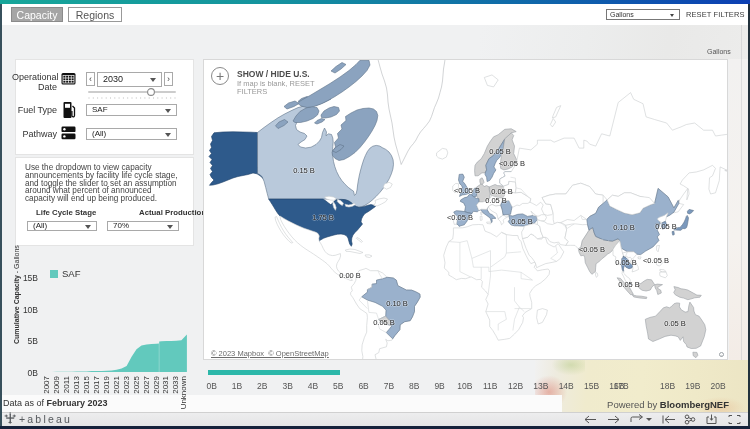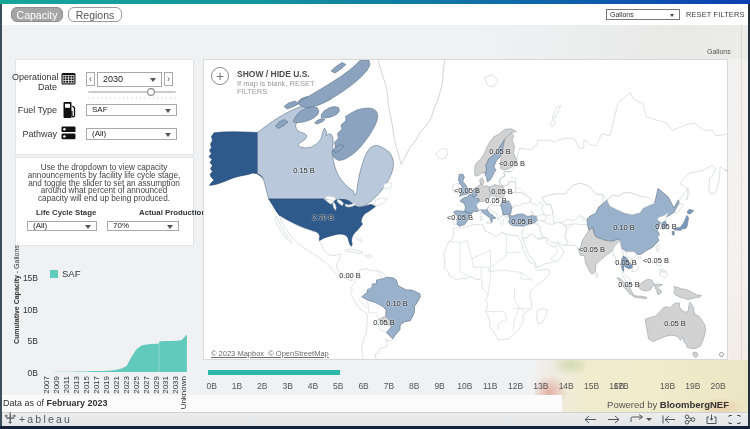--- a/index.html
+++ b/index.html
@@ -3,21 +3,21 @@
 * { margin:0; padding:0; box-sizing:border-box; }
 body { font-family:"Liberation Sans",sans-serif; }
 #page { position:relative; width:750px; height:429px; background:#fff; overflow:hidden; }
 #grad { position:absolute; left:0; top:0; width:750px; height:4px;
   background:linear-gradient(90deg,#17a69a 0%,#14949e 35%,#0f62ab 75%,#0c3fb3 100%); }
 #lborder { position:absolute; left:0; top:4px; width:2px; height:425px; background:#37505c; }
 #rborder { position:absolute; right:0; top:4px; width:2px; height:425px; background:#22313c; }
 #bborder { position:absolute; left:0; top:426px; width:750px; height:3px; background:#15223b; }
 #dash { position:absolute; left:2px; top:25px; width:746px; height:387px; background:#f0f1f2; }
 
-.tab { position:absolute; top:7px; height:15px; font-size:10.5px; line-height:14px; text-align:center;border-radius:6px; }
+.tab { position:absolute; top:7px; height:15px; font-size:10.5px; line-height:14px; text-align:center; }
 #tab1 { left:11px; width:52px; background:#a5a5a5; color:#fff; border:1px solid #8b8b8b; }
 #tab2 { left:68px; width:54px; background:#fff; color:#555; border:1px solid #999; }
 #unitdd { position:absolute; left:606px; top:9px; width:74px; height:11px; background:#fff;
   border:1px solid #777; font-size:7px; color:#333; line-height:10px; padding-left:3px; }
 #unitdd:after { content:""; position:absolute; right:5px; top:3.5px; border:2.8px solid transparent;
   border-top:3.6px solid #444; }
 #resetf { position:absolute; left:686px; top:10px; font-size:7.5px; color:#3c3c3c; letter-spacing:0.1px; white-space:nowrap; }
 
 #selopt { position:absolute; left:2px; top:46px; width:200px; text-align:center;
   font-size:10px; color:#4e4e4e; letter-spacing:0.5px; }
@@ -28,21 +28,21 @@
 .flabel { position:absolute; font-size:9px; color:#333; text-align:right; line-height:9.5px; }
 .icon { position:absolute; }
 .dd { position:absolute; background:#fff; border:1px solid #a9a9a9; font-size:8.5px;
   color:#222; padding-left:5px; }
 .dd:after { content:""; position:absolute; right:5px; top:50%; margin-top:-1.5px; border:3px solid transparent;
   border-top:4px solid #555; }
 .navbtn { position:absolute; width:9px; height:14px; border:1px solid #a9a9a9; background:#fff;
   color:#444; font-size:9px; text-align:center; line-height:13px; }
 
 #desc { position:absolute; left:25px; top:164px; width:158px; font-size:8.2px; color:#444;
-  text-align:center; line-height:7.8px; }
+  text-align:left; line-height:7.8px; }
 .blabel { position:absolute; font-size:7.8px; font-weight:bold; color:#333; }
 
 #legend { position:absolute; left:50px; top:270px; width:8px; height:8px; background:#62c9bd; }
 #legendt { position:absolute; left:62px; top:268px; font-size:9.5px; color:#333; }
 .yl { position:absolute; left:20px; width:18px; font-size:8.5px; color:#333; text-align:right; }
 .xl { position:absolute; top:376px; font-size:8px; color:#333; writing-mode:vertical-rl;
   transform:rotate(180deg); line-height:9px; }
 #ytitle { position:absolute; left:13px; top:264px; font-size:7px; color:#333;
   writing-mode:vertical-rl; transform:rotate(180deg); line-height:8px; height:80px; text-align:center; white-space:nowrap; }
 
@@ -320,21 +320,21 @@
 <path d="M409.0,189.4L407.9,187.0L405.6,185.3L403.8,183.6"></path>
 <path d="M423.5,191.8L421.9,195.3L421.1,196.9"></path>
 <path d="M428.1,198.4L426.6,201.4L428.9,205.0"></path>
 <path d="M312.2,127.9L317.1,129.1L323.6,136.4"></path>
 <path d="M306.5,117.2L311.4,118.1L311.4,121.9"></path>
 </g>
 </g>
     </svg>
     <div style="position:absolute;left:0;top:0;width:523px;height:299px;">
         <div class="mlab" style="left:100px;top:106px">0.15 B</div>
-        <div class="mlab" style="left:119px;top:153px">2.70 B</div>
+        <div class="mlab" style="left:119px;top:153px">1.75 B</div>
         <div class="mlab" style="left:146px;top:211px">0.00 B</div>
         <div class="mlab" style="left:193px;top:239px">0.10 B</div>
         <div class="mlab" style="left:180px;top:258px">0.05 B</div>
         <div class="mlab" style="left:296px;top:87px">0.05 B</div>
         <div class="mlab" style="left:308px;top:99px">&lt;0.05 B</div>
         <div class="mlab" style="left:263px;top:126px">&lt;0.05 B</div>
         <div class="mlab" style="left:298px;top:127px">0.05 B</div>
         <div class="mlab" style="left:292px;top:136px">0.05 B</div>
         <div class="mlab" style="left:256px;top:153px">&lt;0.05 B</div>
         <div class="mlab" style="left:318px;top:157px">0.05 B</div>

